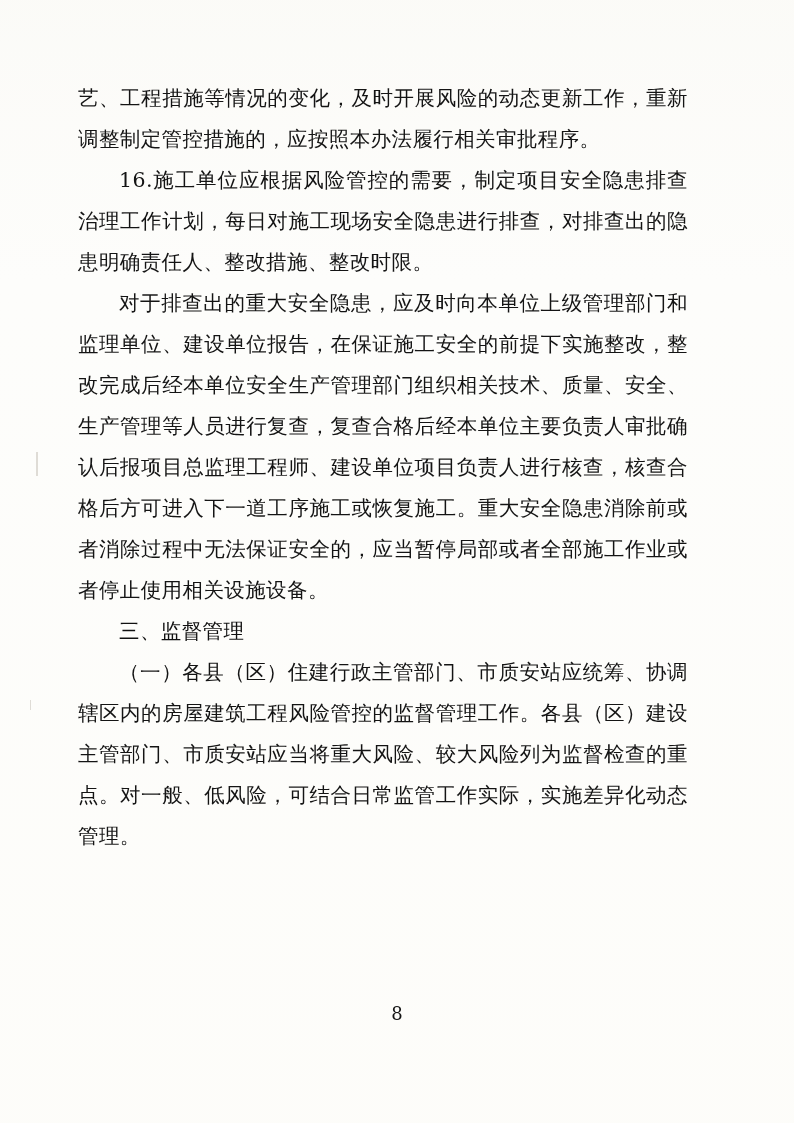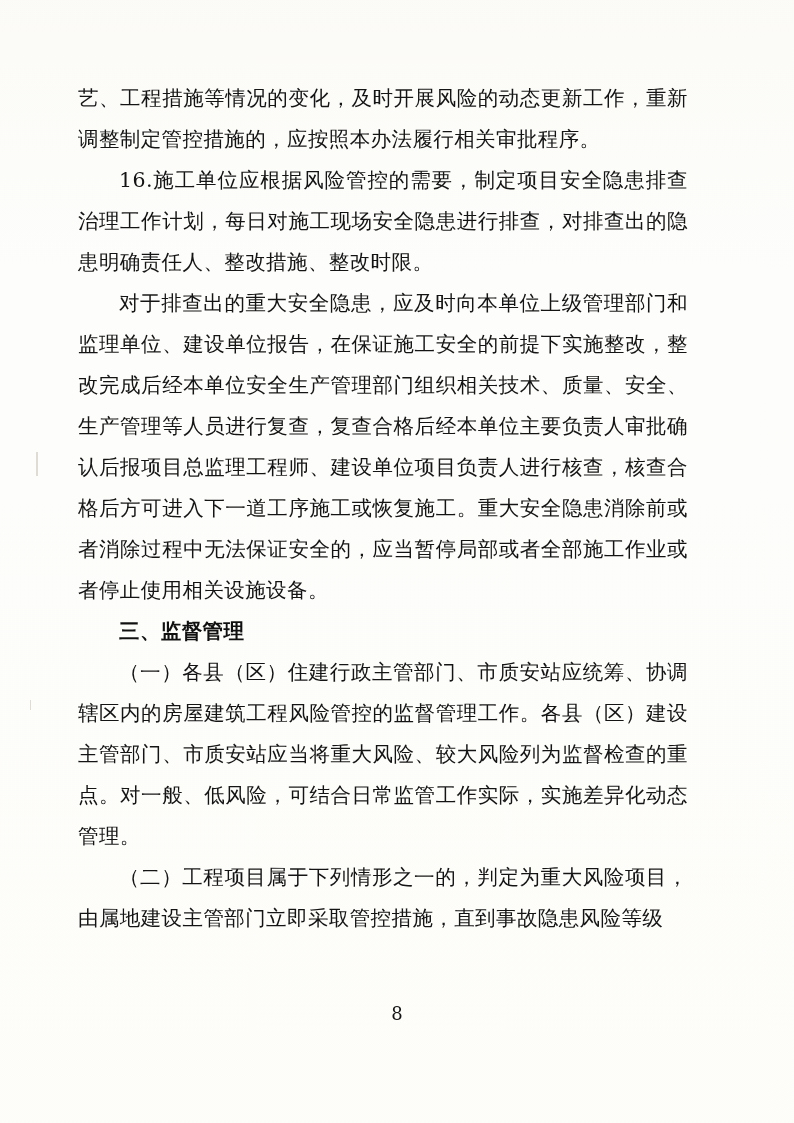--- a/index.html
+++ b/index.html
@@ -41,21 +41,21 @@
   }
   .indent2 {
     text-indent: 41px;
   }
   .heading {
     font-size: 20.5px;
     line-height: 41px;
     letter-spacing: 0.4px;
     margin: 0;
     text-indent: 41px;
-    font-weight: bold;
+    font-weight: normal;
     color: #101010;
   }
   .page-number {
     position: absolute;
     top: 1003px;
     left: 0;
     width: 794px;
     text-align: center;
     font-size: 18px;
     color: #141414;
@@ -93,17 +93,16 @@
   <div class="paper-tint"></div>
   <div class="edge-mark mark-left-1"></div>
   <div class="edge-mark mark-left-2"></div>
 
   <div class="content">
     <p class="para">艺、工程措施等情况的变化，及时开展风险的动态更新工作，重新调整制定管控措施的，应按照本办法履行相关审批程序。</p>
     <p class="para indent2">16.施工单位应根据风险管控的需要，制定项目安全隐患排查治理工作计划，每日对施工现场安全隐患进行排查，对排查出的隐患明确责任人、整改措施、整改时限。</p>
     <p class="para indent2">对于排查出的重大安全隐患，应及时向本单位上级管理部门和监理单位、建设单位报告，在保证施工安全的前提下实施整改，整改完成后经本单位安全生产管理部门组织相关技术、质量、安全、生产管理等人员进行复查，复查合格后经本单位主要负责人审批确认后报项目总监理工程师、建设单位项目负责人进行核查，核查合格后方可进入下一道工序施工或恢复施工。重大安全隐患消除前或者消除过程中无法保证安全的，应当暂停局部或者全部施工作业或者停止使用相关设施设备。</p>
     <p class="heading">三、监督管理</p>
     <p class="para indent2">（一）各县（区）住建行政主管部门、市质安站应统筹、协调辖区内的房屋建筑工程风险管控的监督管理工作。各县（区）建设主管部门、市质安站应当将重大风险、较大风险列为监督检查的重点。对一般、低风险，可结合日常监管工作实际，实施差异化动态管理。</p>
-    <p class="para indent2">（二）工程项目属于下列情形之一的，判定为重大风险项目，由属地建设主管部门立即采取管控措施，直到事故隐患风险等级</p>
   </div>
 
   <div class="page-number">8</div>
 </div>
 
 </body></html>

